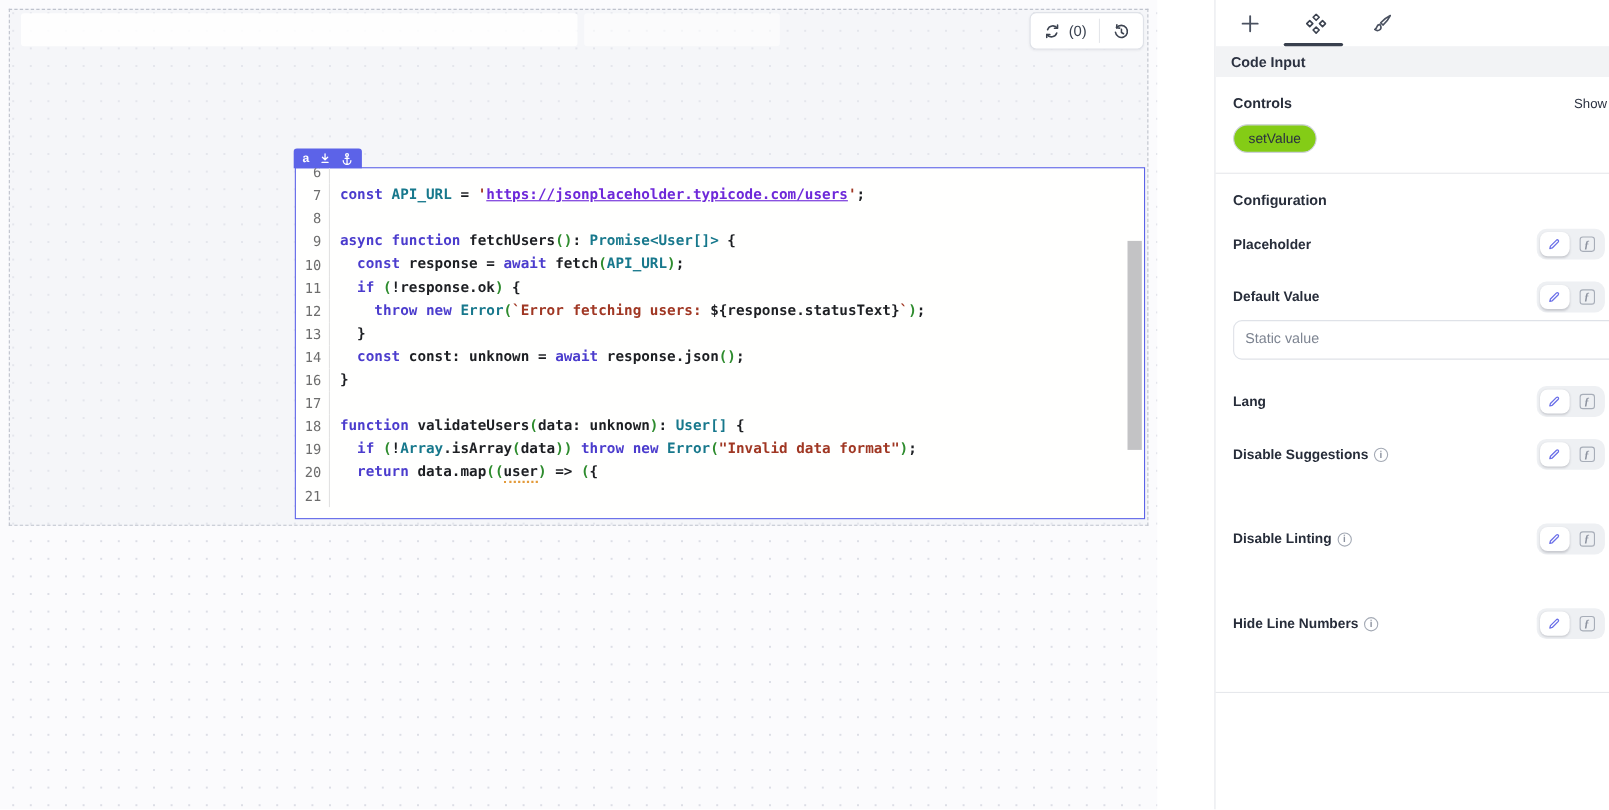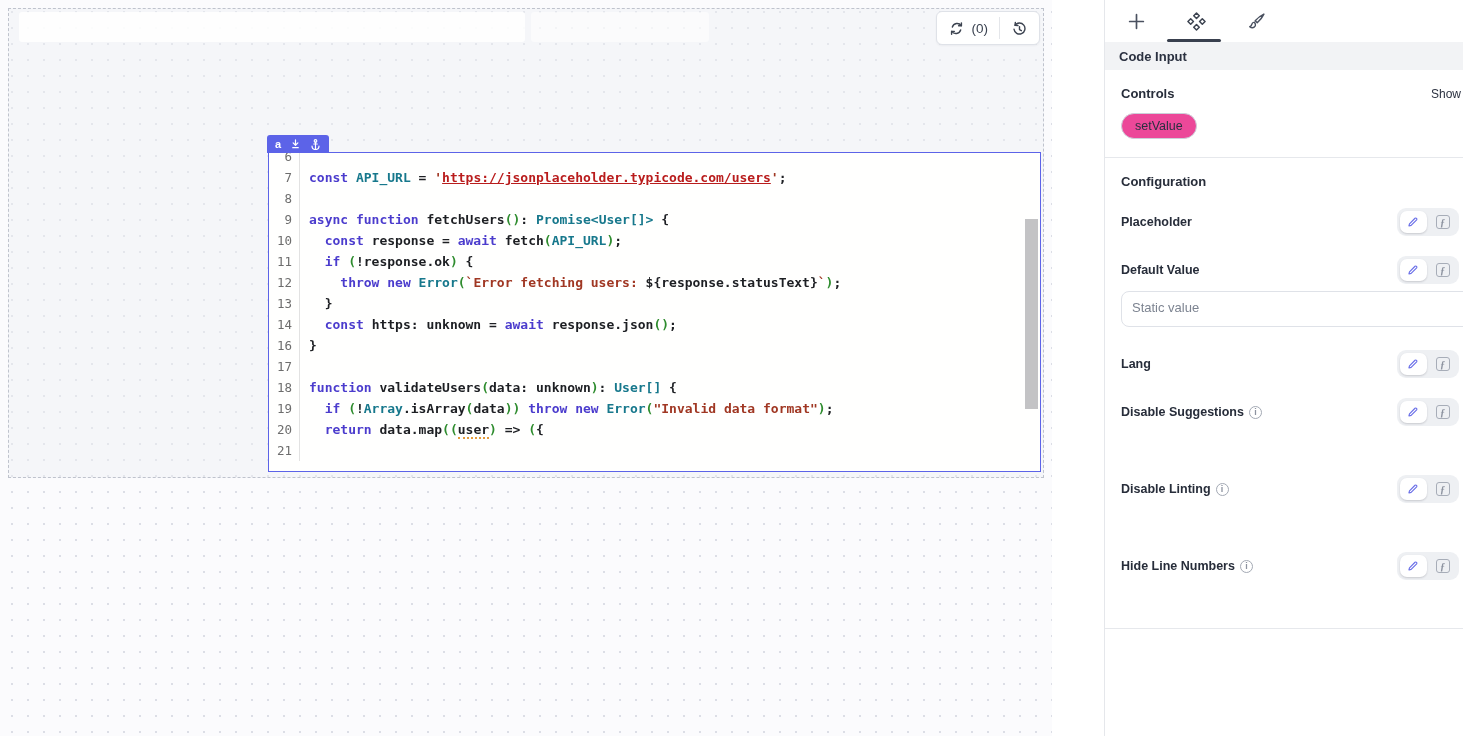--- a/index.html
+++ b/index.html
@@ -38,21 +38,21 @@
     font-family:"DejaVu Sans Mono", monospace; font-weight:600; }
   .code-rows { margin-top:-7px; }
   .code-row { display:flex; height:21px; line-height:21px; }
   .gut { flex:none; width:31px; text-align:right; padding-right:7px;
     font-size:12.5px; font-weight:500; color:#6d6d6d;
     border-right:1px solid #e2e2e2; margin-right:9px; }
   .code { white-space:pre; font-size:13px; }
   .tk-k { color:#4b3ccd; }
   .tk-t { color:#17788c; }
   .tk-s { color:#a03723; }
-  .tk-l { color:#b91c1c; text-decoration:underline; }
+  .tk-l { color:#6d28d9; text-decoration:underline; }
   .tk-p { color:#2e8c2e; }
   .tk-d { color:#1d1f23; }
   .tk-w { color:#1d1f23; border-bottom:2px dotted #e39b3b; }
   .scroll-thumb { position:absolute; right:2px; top:66px; width:13px; height:190px;
     background:#c3c3c5; }
 
   
   .panel { position:absolute; left:1104px; top:0; width:411px; height:736px;
     background:#fff; border-left:1px solid #e5e7eb; }
   .panel-tabs { position:relative; height:42px; display:flex; align-items:center;
@@ -66,21 +66,21 @@
   .panel-header { height:28px; background:#f2f3f5; display:flex; align-items:center;
     justify-content:space-between; padding:0 14px; }
   .panel-header .ph-title { font-size:13px; font-weight:700; color:#2b3140; }
   .panel-body { padding:0 16px; }
   .sec-row { display:flex; align-items:center; justify-content:space-between;
     margin-top:16px; }
   .sec-title { font-size:13px; font-weight:700; color:#272d3a; }
   .link-action { font-size:12px; font-weight:500; color:#2b3140; background:none;
     border:none; cursor:pointer; }
   .chip { display:inline-block; margin-top:12px; padding:5px 13px;
-    border:1px solid #ccd0d9; border-radius:13px; background:#ec4899;
+    border:1px solid #ccd0d9; border-radius:13px; background:#84cc16;
     font-size:12.5px; font-weight:500; color:#2a3040; cursor:pointer;text-align:right; }
   .divider { height:1px; background:#e6e8ec; margin:18px -16px 0; }
 
   .field { margin-top:18px; }
   .field-head { display:flex; align-items:center; justify-content:space-between;
     min-height:30px; }
   .field-label-wrap { display:flex; align-items:center; gap:5px; }
   .field-label { font-size:12.5px; font-weight:700; color:#272d3a; }
   .icon-cluster { display:flex; align-items:center; gap:9px; }
   .seg-group { display:flex; align-items:center; gap:2px; background:#eef0f3;
@@ -195,21 +195,21 @@
             <div class="code-row">
               <span class="gut">12</span>
               <span class="code"><span class="tk-d">    </span><span class="tk-k">throw </span><span class="tk-k">new </span><span class="tk-t">Error</span><span class="tk-p">(</span><span class="tk-s">`Error fetching users: </span><span class="tk-d">${response.statusText}</span><span class="tk-s">`</span><span class="tk-p">)</span><span class="tk-d">;</span></span>
             </div>
             <div class="code-row">
               <span class="gut">13</span>
               <span class="code"><span class="tk-d">  }</span></span>
             </div>
             <div class="code-row">
               <span class="gut">14</span>
-              <span class="code"><span class="tk-d">  </span><span class="tk-k">const </span><span class="tk-d">https: unknown = </span><span class="tk-k">await </span><span class="tk-d">response.json</span><span class="tk-p">()</span><span class="tk-d">;</span></span>
+              <span class="code"><span class="tk-d">  </span><span class="tk-k">const </span><span class="tk-d">const: unknown = </span><span class="tk-k">await </span><span class="tk-d">response.json</span><span class="tk-p">()</span><span class="tk-d">;</span></span>
             </div>
             <div class="code-row">
               <span class="gut">16</span>
               <span class="code"><span class="tk-d">}</span></span>
             </div>
             <div class="code-row">
               <span class="gut">17</span>
               <span class="code"></span>
             </div>
             <div class="code-row">

